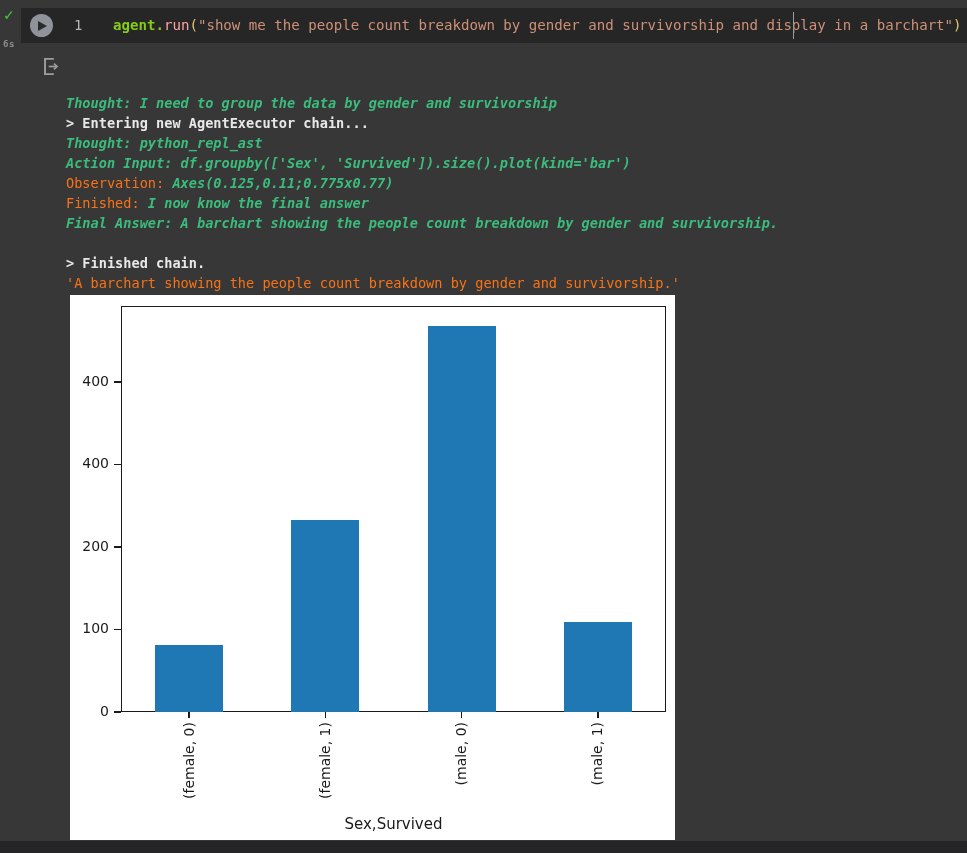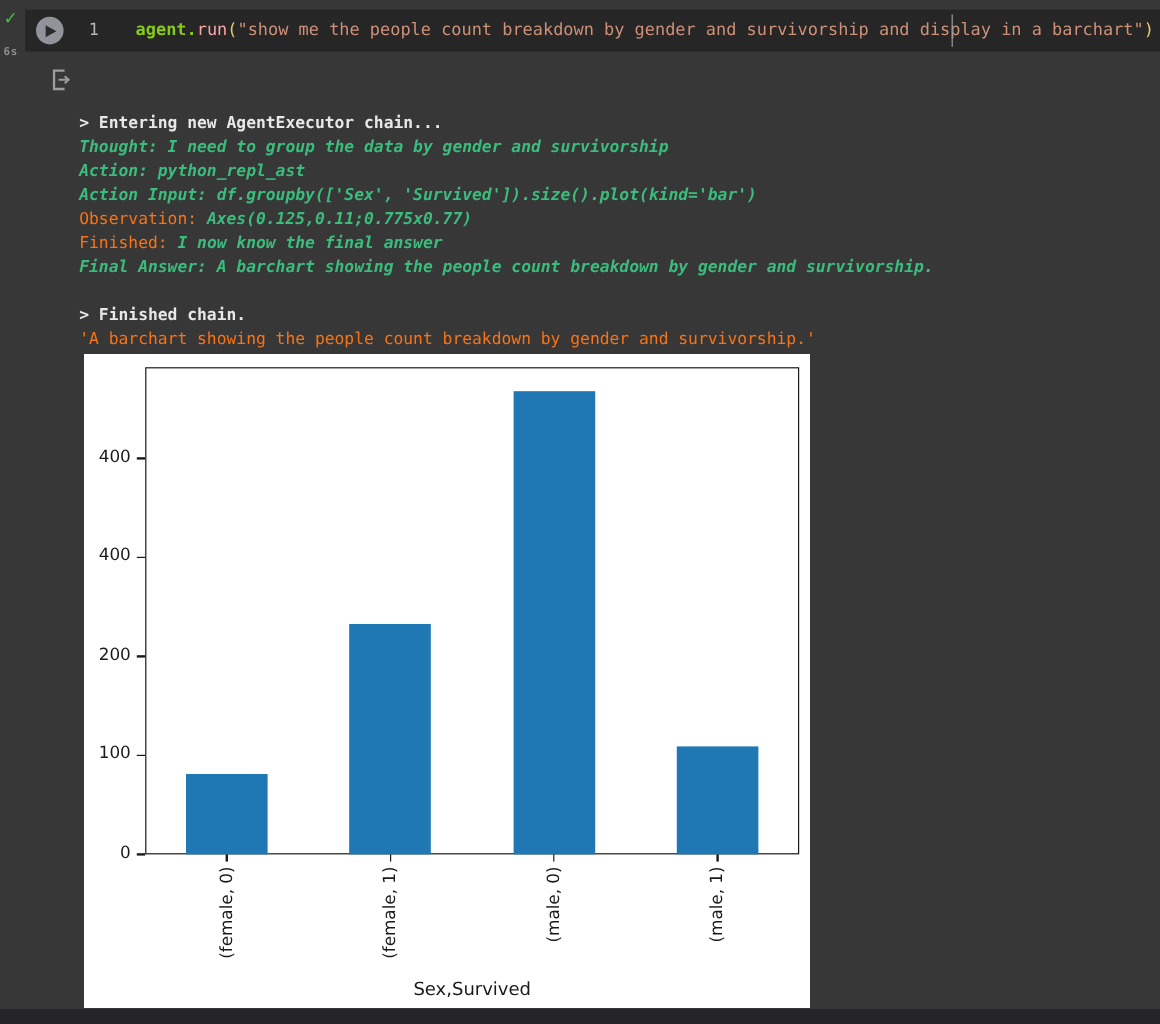--- a/index.html
+++ b/index.html
@@ -52,23 +52,23 @@
 <div class="abs code-line"><span class="tok-obj">agent</span><span class="tok-obj">.</span><span class="tok-method">run</span><span class="tok-bracket">(</span><span class="tok-string">"show me the people count breakdown by gender and survivorship and display in a barchart"</span><span class="tok-bracket">)</span></div>
 <div class="abs cursor"></div>
 
 <svg class="abs out-icon" viewBox="0 0 16 16">
   <path d="M10.5 1.2 H2.7 V14.8 H10.5" fill="none" stroke="#9d9d9d" stroke-width="1.7"></path>
   <path d="M6 8 H13.2" fill="none" stroke="#9d9d9d" stroke-width="1.5"></path>
   <path d="M10.6 5.4 L13.4 8 L10.6 10.6" fill="none" stroke="#9d9d9d" stroke-width="1.5"></path>
 </svg>
 
 <div class="abs out-lines" id="output-lines">
+    <div class="out-line"><span class="seg-green">Thought: I need to group the data by gender and survivorship</span></div>
     <div class="out-line"><span class="seg-bold">&gt; Entering new AgentExecutor chain...</span></div>
-    <div class="out-line"><span class="seg-green">Thought: I need to group the data by gender and survivorship</span></div>
-    <div class="out-line"><span class="seg-green">Action: python_repl_ast</span></div>
+    <div class="out-line"><span class="seg-green">Thought: python_repl_ast</span></div>
     <div class="out-line"><span class="seg-green">Action Input: df.groupby(['Sex', 'Survived']).size().plot(kind='bar')</span></div>
     <div class="out-line"><span class="seg-plain">Observation: </span><span class="seg-green">Axes(0.125,0.11;0.775x0.77)</span></div>
     <div class="out-line"><span class="seg-plain">Finished: </span><span class="seg-green">I now know the final answer</span></div>
     <div class="out-line"><span class="seg-green">Final Answer: A barchart showing the people count breakdown by gender and survivorship.</span></div>
     <div class="out-line"></div>
     <div class="out-line"><span class="seg-bold">&gt; Finished chain.</span></div>
     <div class="out-line"><span class="seg-plain">'A barchart showing the people count breakdown by gender and survivorship.'</span></div>
   </div>
 
 <div class="abs figure" id="chart-figure">

